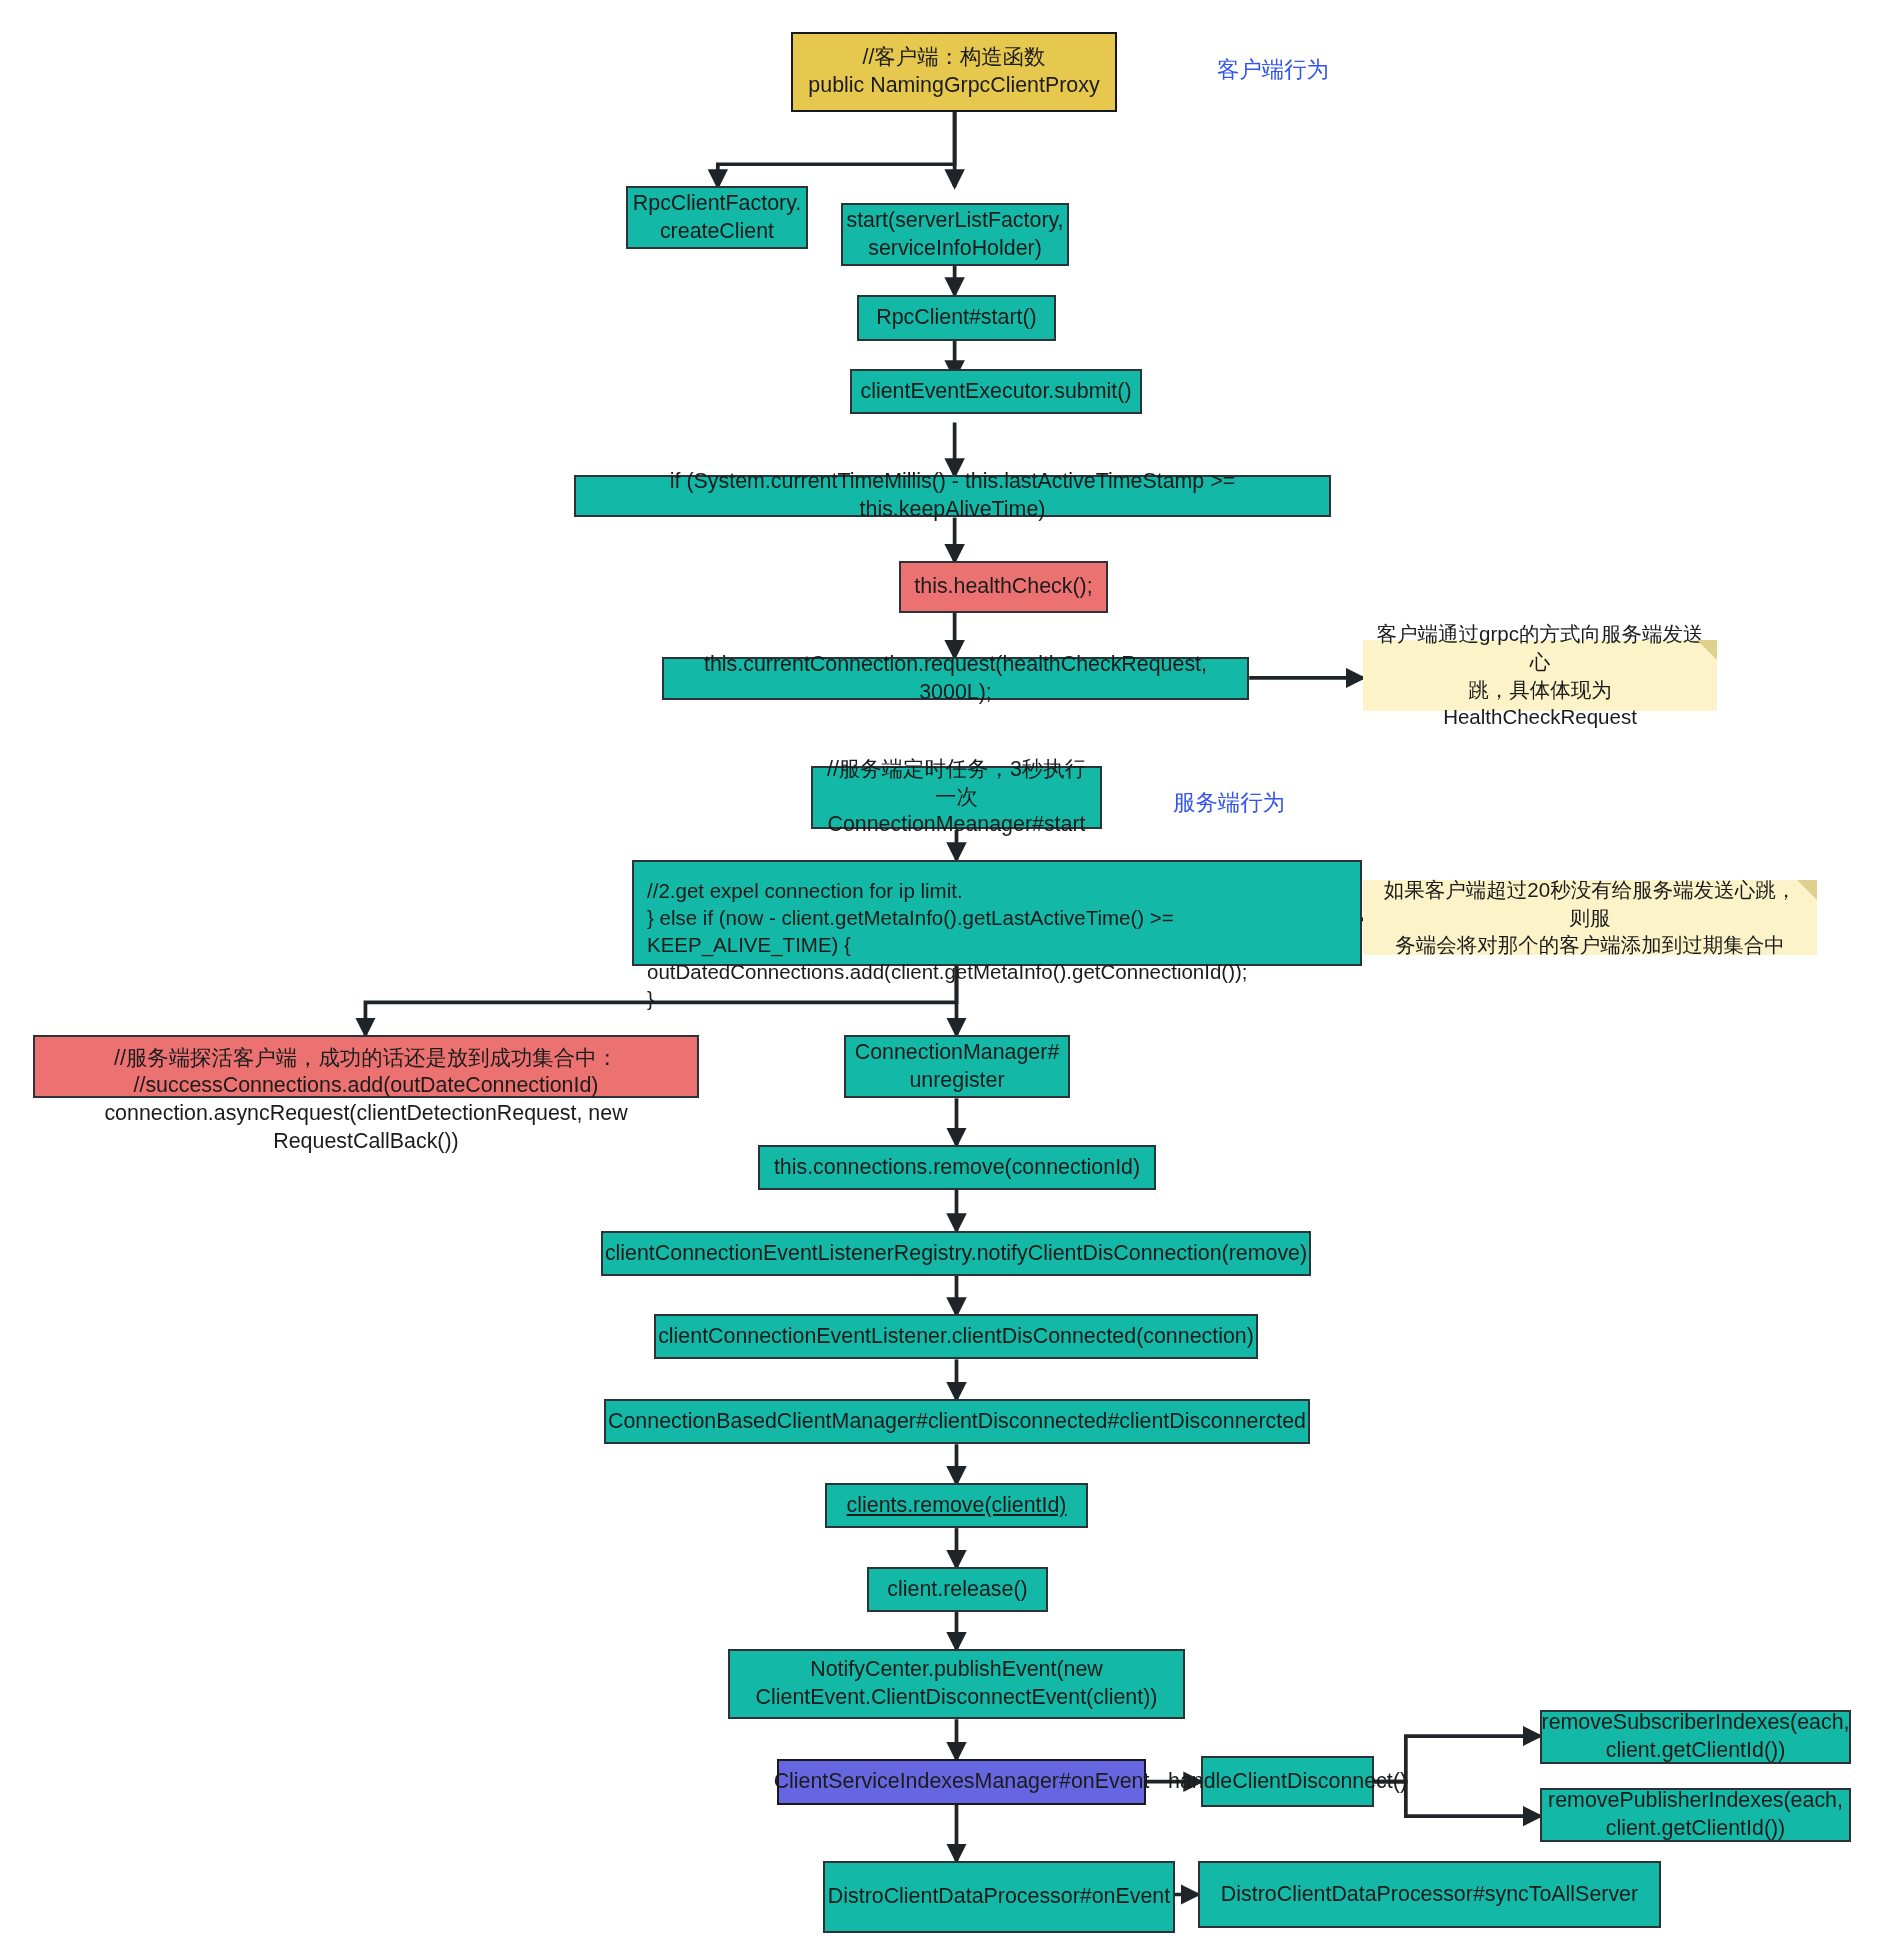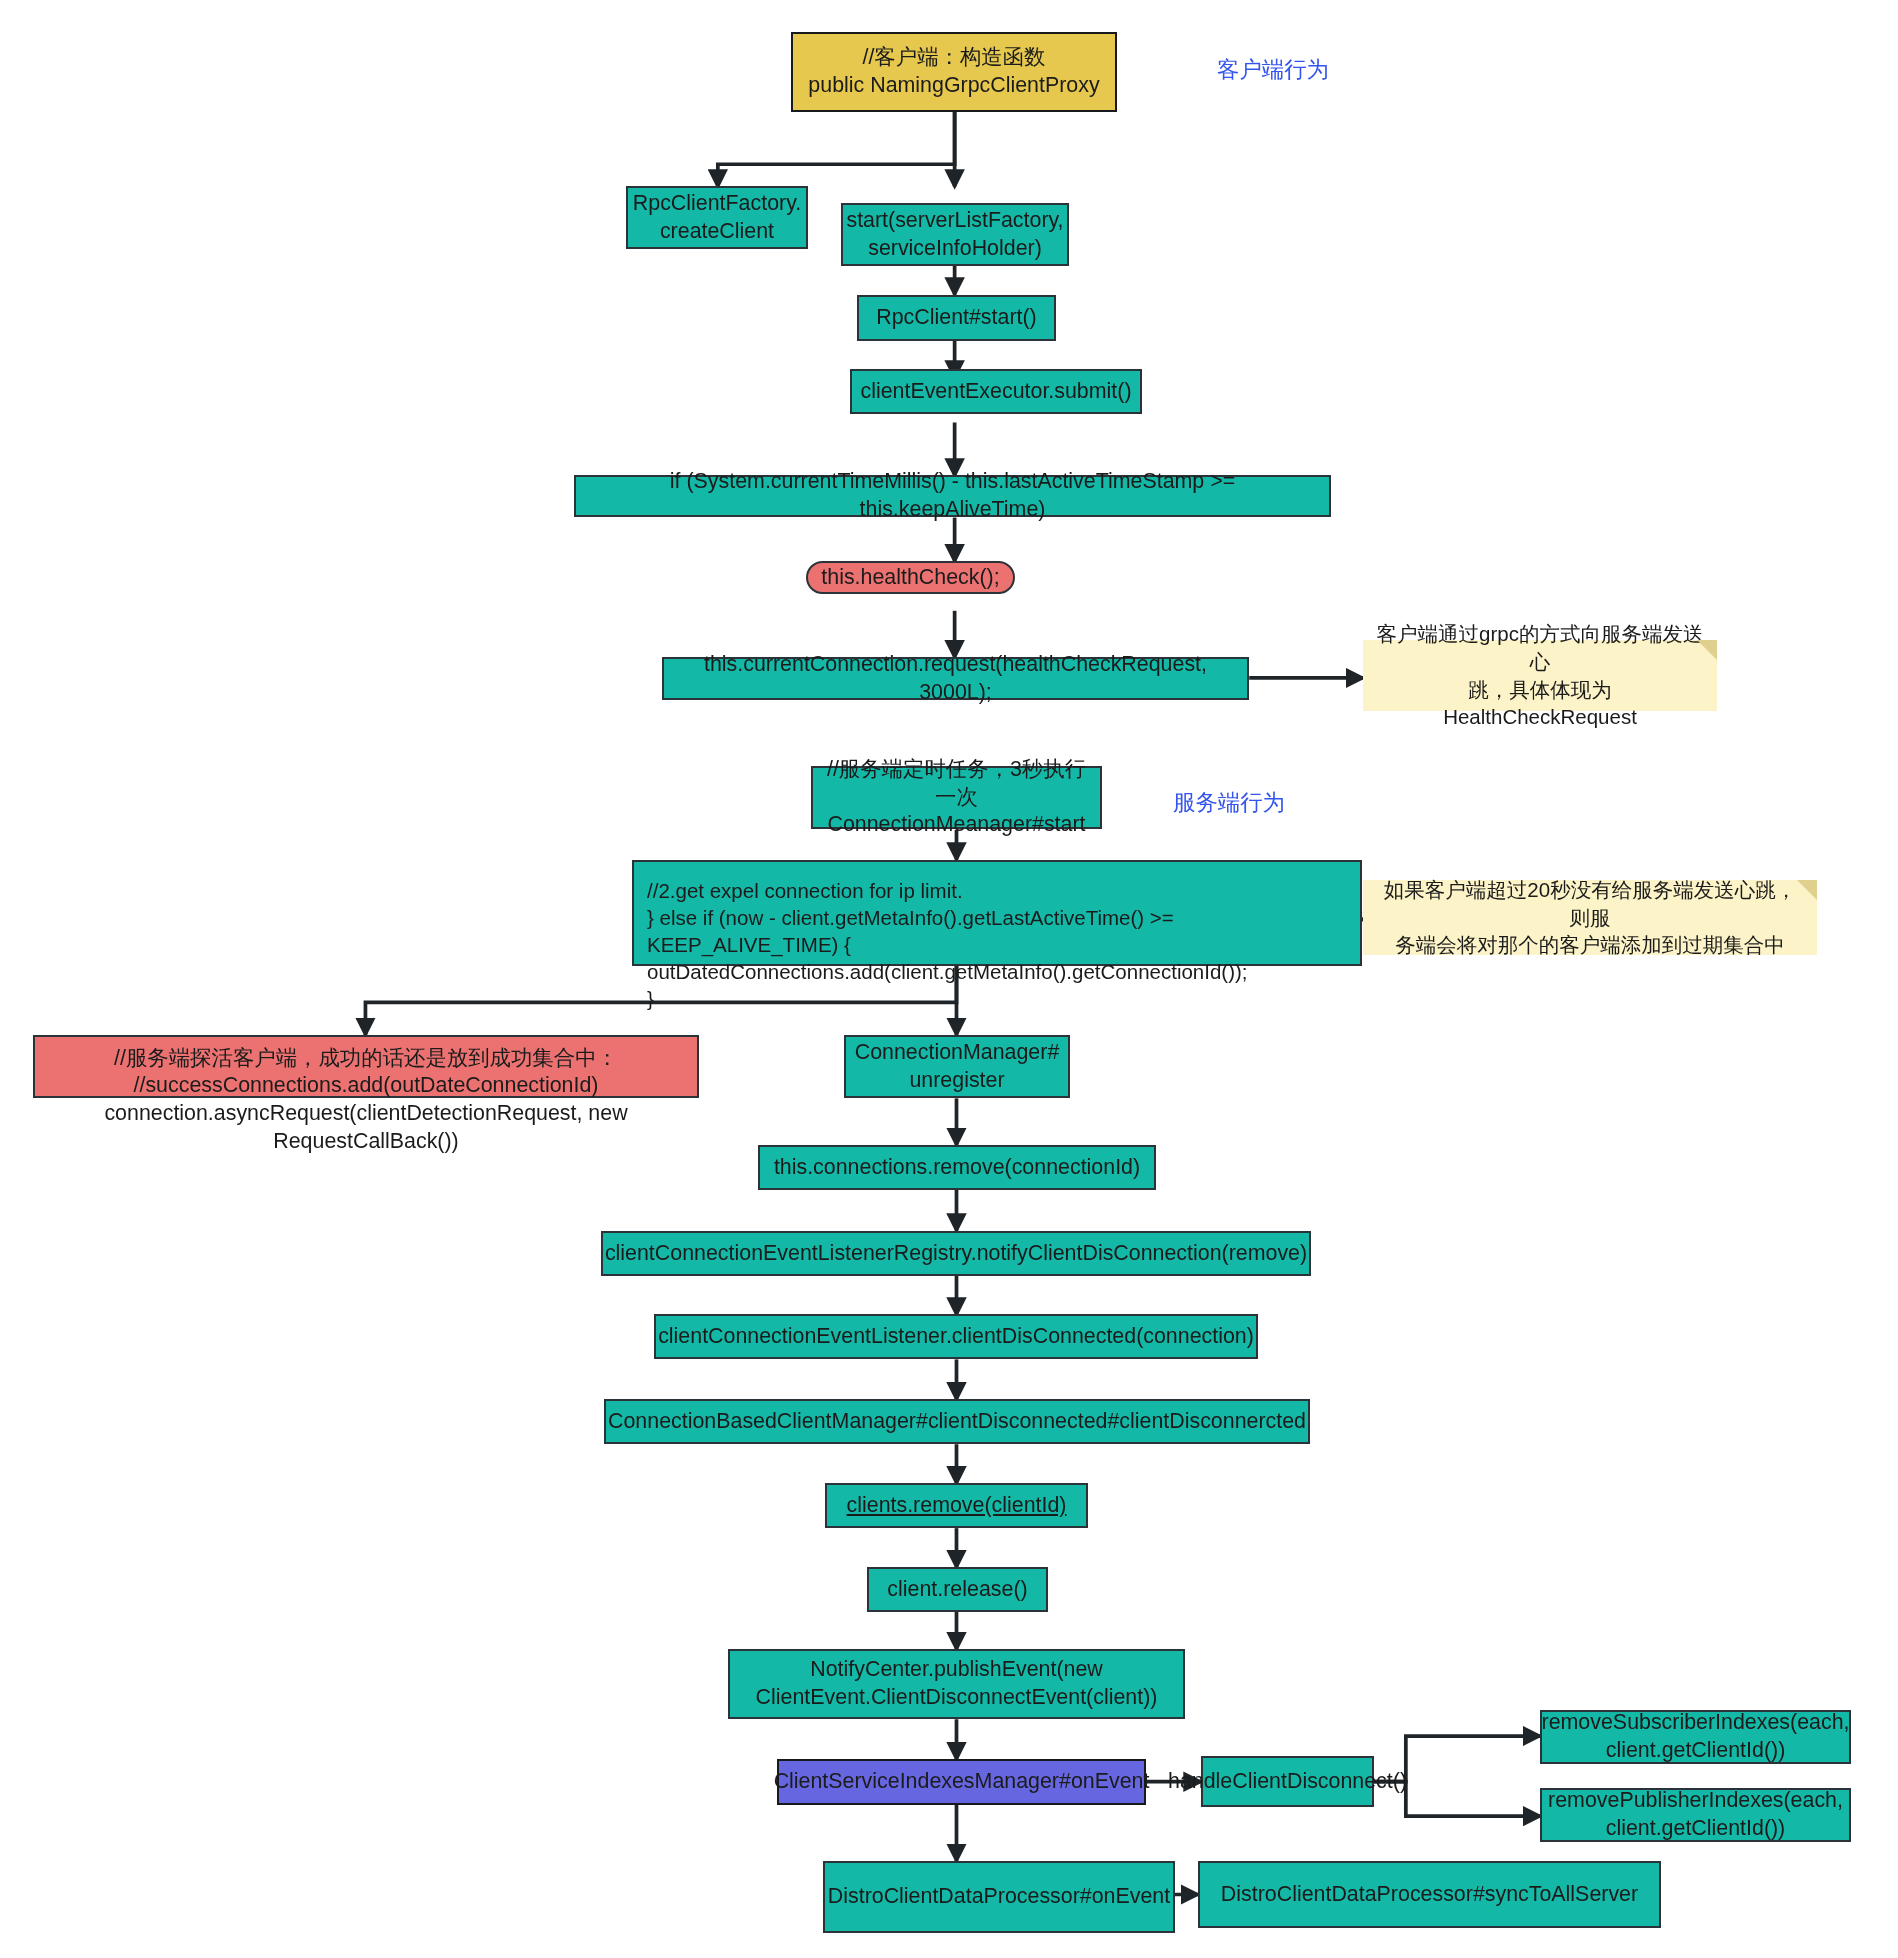--- a/index.html
+++ b/index.html
@@ -178,21 +178,21 @@
   </div>
 
   <div class="node" style="left:810px; top:369px; width:292px; height:45px;margin-left:40px;">
     <span>clientEventExecutor.submit()</span>
   </div>
 
   <div class="node" style="left:574px; top:475px; width:757px; height:42px;">
     <span>if (System.currentTimeMillis() - this.lastActiveTimeStamp &gt;= this.keepAliveTime)</span>
   </div>
 
-  <div class="node red" style="left:806px; top:561px; width:209px; height:33px;border-radius:19px;">
+  <div class="node red" style="left:899px; top:561px; width:209px; height:52px;">
     <span>this.healthCheck();</span>
   </div>
 
   <div class="node" style="left:662px; top:657px; width:587px; height:43px;">
     <span>this.currentConnection.request(healthCheckRequest, 3000L);</span>
   </div>
 
   <div class="sticky" style="left:1363px; top:640px; width:354px; height:71px;">
     <span class="fold"></span>
     <span>客户端通过grpc的方式向服务端发送心

